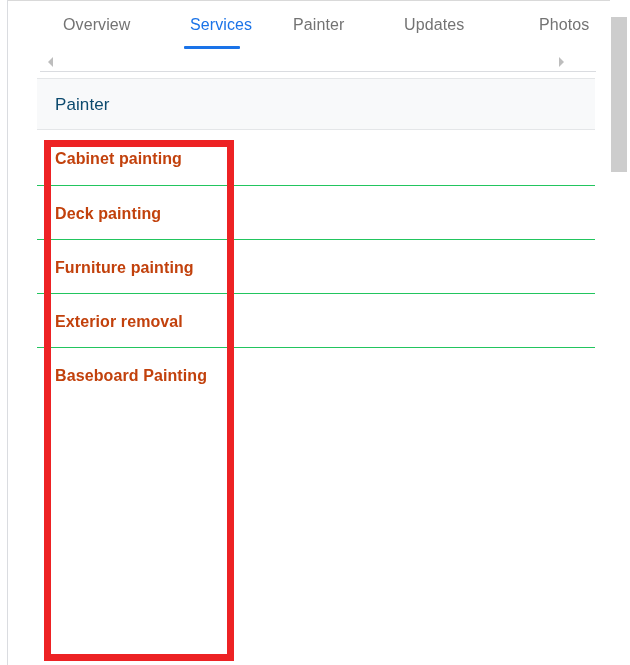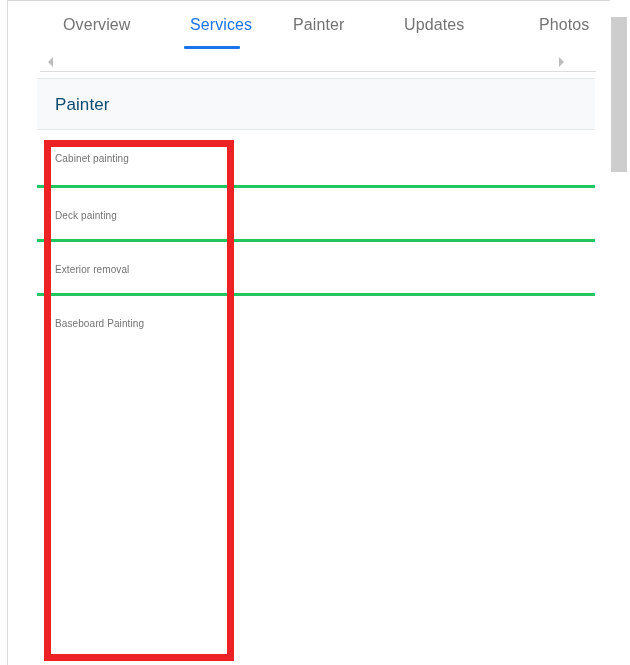--- a/index.html
+++ b/index.html
@@ -122,31 +122,32 @@
     position: absolute;
     left: 37px; top: 131px;
     width: 558px;
   }
   .service-row {
     position: relative;
     height: 54px;
     box-sizing: border-box;
   }
   .service-row + .service-row {
-    border-top: 3px solid #22c55e;
+    border-top: 1px solid #22c55e;
   }
   .service-name {
     position: absolute;
     left: 18px;
     top: 18px;
-    font-size: 10px;
+    font-size: 16px;
     line-height: 20px;
-    color: #737373;
+    color: #c2410c;
     white-space: nowrap;
     letter-spacing: 0.1px;
+    font-weight: bold;
   }
 
   
   #page-scrollbar {
     position: absolute;
     left: 610px; top: 0;
     width: 20px;
     height: 665px;
     background: #ffffff;
   }
@@ -207,20 +208,23 @@
   </div>
 
   <div id="services-list">
     <div class="service-row">
       <div class="service-name">Cabinet painting</div>
     </div>
     <div class="service-row">
       <div class="service-name">Deck painting</div>
     </div>
     <div class="service-row">
+      <div class="service-name">Furniture painting</div>
+    </div>
+    <div class="service-row">
       <div class="service-name">Exterior removal</div>
     </div>
     <div class="service-row">
       <div class="service-name">Baseboard Painting</div>
     </div>
   </div>
 
   <div id="annotation-box"></div>
 
   <div id="page-scrollbar">

